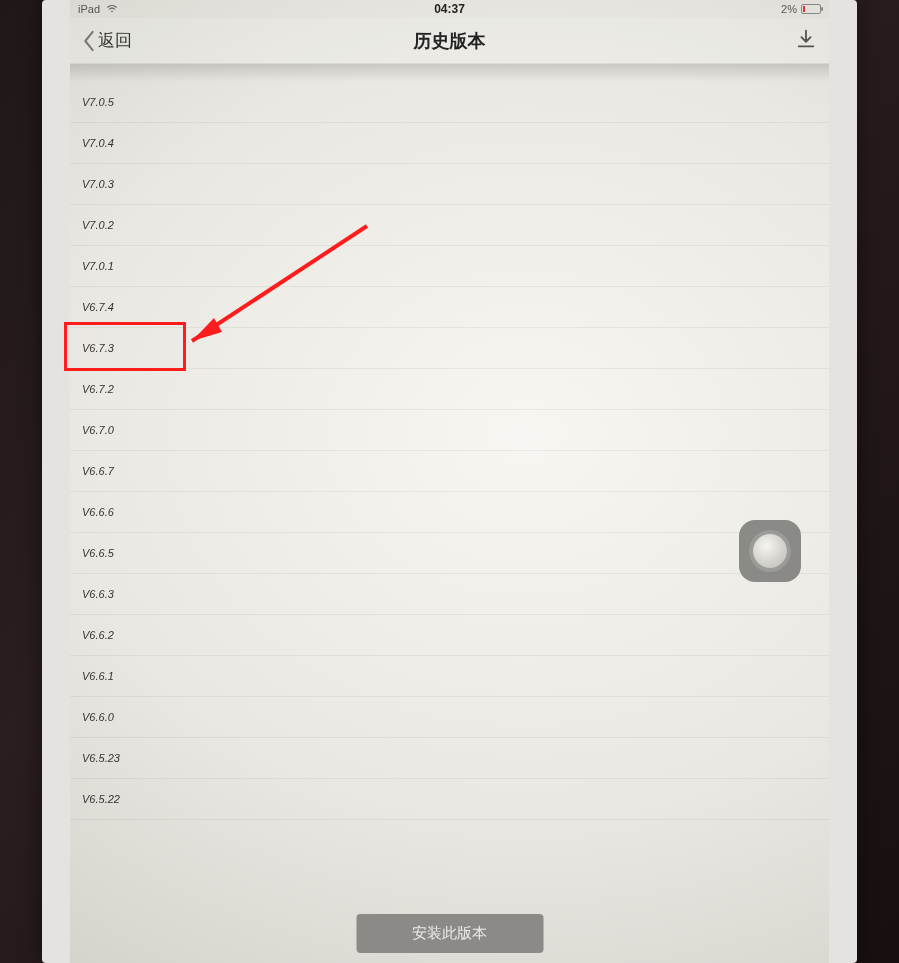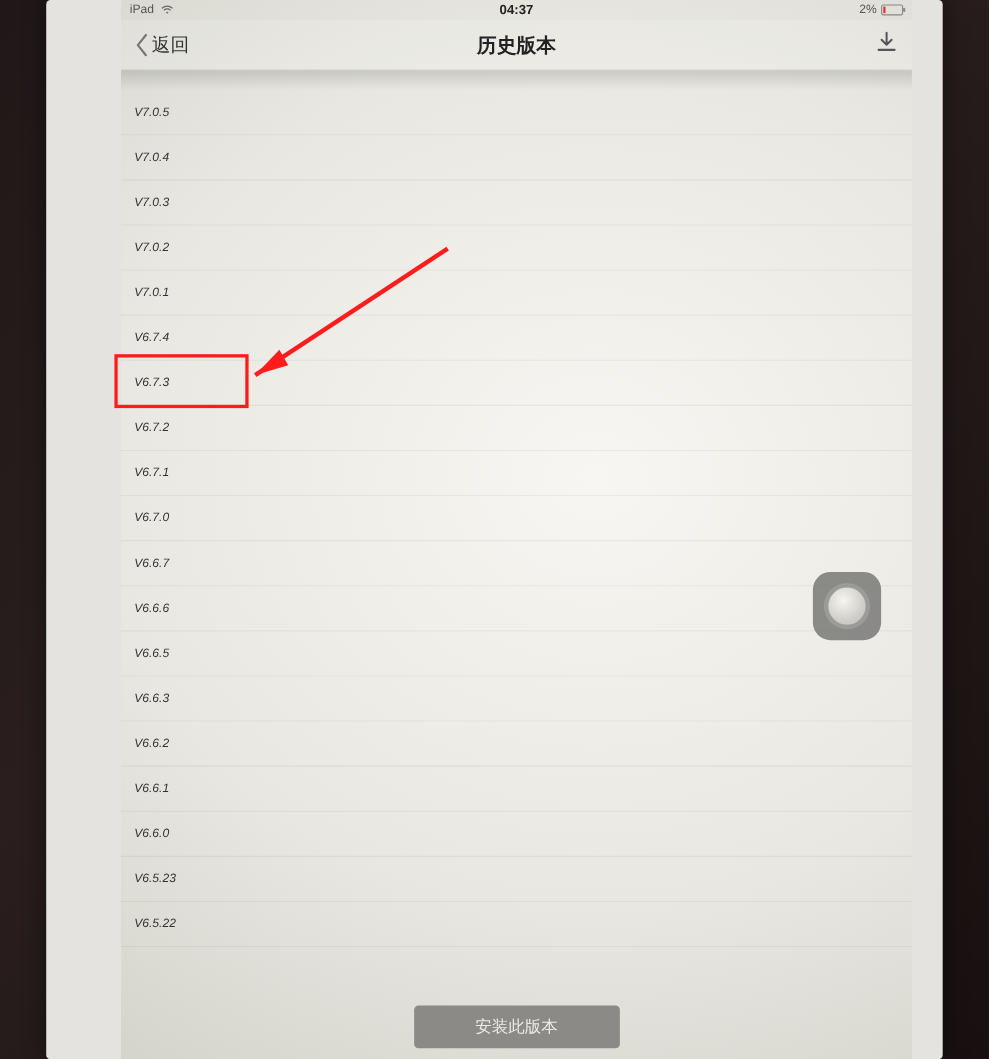--- a/index.html
+++ b/index.html
@@ -35,21 +35,20 @@
   
   .screen {
     position: absolute;
     left: 28px;
     right: 28px;
     top: 0;
     bottom: 0;
     background: radial-gradient(ellipse 140% 90% at 60% 45%, #f7f6f2 0%, #e8e7e1 45%, #d4d3cc 75%, #c7c6be 100%);
     display: flex;
     flex-direction: column;
-    margin-left: 40px;
   }
 
   
   .statusbar {
     height: 18px;
     display: flex;
     align-items: center;
     font-size: 11px;
     color: #555;
     padding: 0 8px;
@@ -209,23 +208,20 @@
           <div class="row">
             <span>V6.7.4</span>
           </div>
           <div class="row">
             <span>V6.7.3</span>
           </div>
           <div class="row">
             <span>V6.7.2</span>
           </div>
           <div class="row">
-            <span>V6.7.1</span>
-          </div>
-          <div class="row">
             <span>V6.7.0</span>
           </div>
           <div class="row">
             <span>V6.6.7</span>
           </div>
           <div class="row">
             <span>V6.6.6</span>
           </div>
           <div class="row">
             <span>V6.6.5</span>

